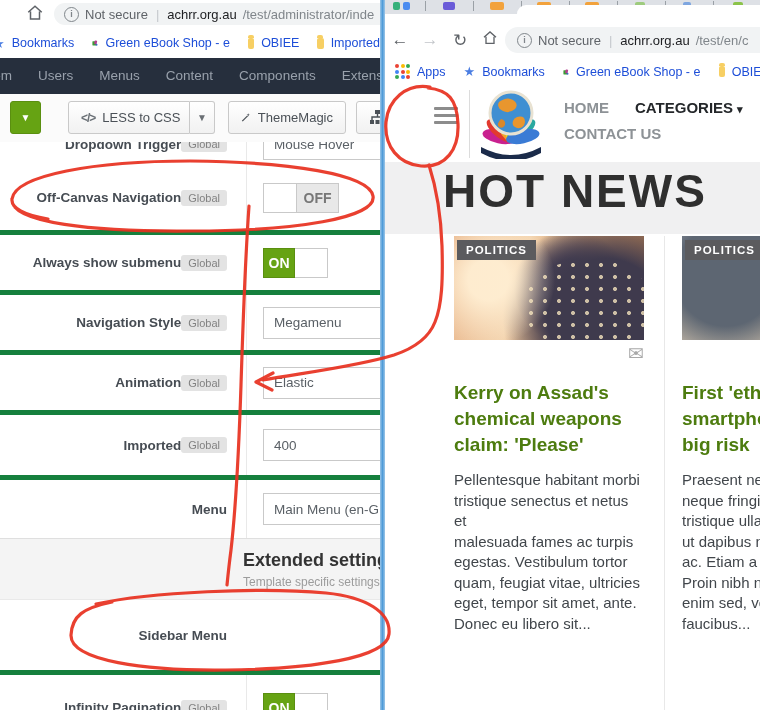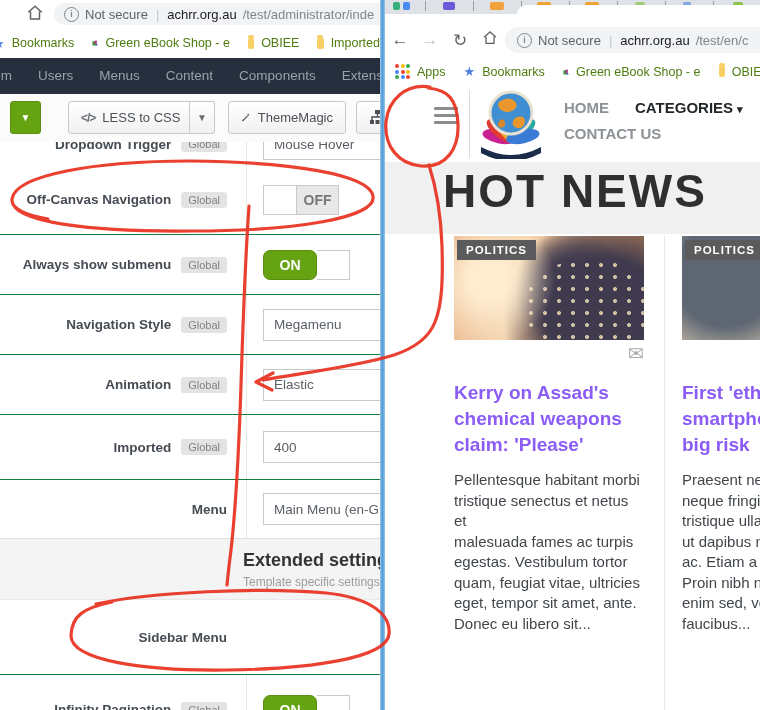--- a/index.html
+++ b/index.html
@@ -20,54 +20,54 @@
   .addr-sep{color:#c4c7cb;padding:0 2px;}
   .addr-host{color:#202124;text-align:right;}
   .addr-path{color:#80868b;}
 
   .bm-row{left:0;top:28px;width:380px;height:30px;background:#fff;display:flex;align-items:center;
           gap:7px;font-size:12.5px;color:#3c4043;white-space:nowrap;padding-left:0;}
   .bm-star{color:#4a7de2;font-size:13px;margin-left:-7px;}
   .bm-gap{width:10px;}
   .folder{display:inline-block;width:15px;height:11px;background:#f7cf63;border-radius:2px;position:relative;}
   .folder:before{content:"";position:absolute;left:0;top:-3px;width:6px;height:3px;background:#f7cf63;border-radius:2px 2px 0 0;}
-  .bm-label{color:#4d7c0f;}
+  .bm-label{color:#1d4ed8;}
 
   .admin-bar{left:0;top:58px;width:380px;height:36px;background:#262f3d;display:flex;align-items:center;
              margin-left:0;overflow:hidden;}
   .admin-bar-inner{display:flex;margin-left:-46px;}
   .admin-item{color:#99a1ac;font-size:13.5px;padding:0 13px;line-height:36px;white-space:nowrap;}
 
   .toolbar{left:0;top:94px;width:380px;height:48px;background:#fbfbfb;}
   .tbtn{position:absolute;top:7px;height:33px;box-sizing:border-box;border:1px solid #c9c9c9;border-radius:3px;
         background:linear-gradient(#ffffff,#f1f1f1);color:#4b5157;font-size:13px;display:flex;
         align-items:center;gap:7px;padding:0 12px;white-space:nowrap;}
   .tbtn-green{left:10px;width:31px;background:#66a313;border-color:#5a8f10;color:#fff;justify-content:center;padding:0;}
   .caret{font-size:10px;line-height:1;}
   .tbtn-less{left:68px;width:122px;border-radius:3px 0 0 3px;}
   .tbtn-less-caret{left:190px;width:25px;border-radius:0 3px 3px 0;border-left:none;justify-content:center;padding:0;color:#6a6f74;}
   .code-ic{color:#6a7076;font-size:12px;font-weight:bold;letter-spacing:-1px;}
   .tbtn-magic{left:228px;width:118px;}
   .tbtn-tree{left:356px;width:44px;justify-content:flex-start;}
 
   .panel{left:0;top:142px;width:380px;height:568px;background:#fff;}
-  .row{display:flex;align-items:center;border-bottom:1px solid #15803d;box-sizing:border-box;}
+  .row{display:flex;align-items:center;border-bottom:5px solid #15803d;box-sizing:border-box;}
   .lbl{width:227px;min-width:227px;text-align:right;font-size:13.5px;font-weight:bold;color:#464c53;
-       display:flex;align-items:center;justify-content:flex-end;gap:10px;}
+       display:flex;align-items:center;justify-content:flex-end;gap:0;}
   .badge{background:#e3e3e3;color:#828282;font-size:11px;font-weight:normal;border-radius:3px;padding:2px 7px;}
   .badge:empty{display:none;}
   .ctl{align-self:stretch;display:flex;align-items:center;border-left:1px solid #e9e9e9;margin-left:19px;padding-left:16px;flex:1;}
   .selectbox,.inputbox{width:150px;height:32px;box-sizing:border-box;border:1px solid #c9c9c9;background:#fff;
        display:flex;align-items:center;padding:0 10px;font-size:13.5px;color:#5a6066;white-space:nowrap;overflow:hidden;}
   .toggle{display:flex;height:30px;}
   .tcell{box-sizing:border-box;height:30px;display:flex;align-items:center;justify-content:center;
          font-size:14px;font-weight:bold;border:1px solid #c9c9c9;}
   .t-white{width:34px;background:#fff;}
   .t-off{width:42px;background:#e8e8e8;color:#777;border-left:none;}
-  .t-on{width:54px;background:#66a313;color:#fff;border-color:#5a8f10;border-radius:7px;}
+  .t-on{width:32px;background:#66a313;color:#fff;border-color:#5a8f10;}
   .t-white2{width:33px;background:#fff;border-left:none;}
   .clipTop{height:23px;overflow:hidden;}
   .clipTop .row{height:56px;margin-top:-26px;border-bottom:none;}
   .h70{height:70px;} .h60{height:60px;} .h65{height:65px;} .h58{height:58px;} .h75{height:75px;}
   .band{height:62px;background:#f4f4f4;border-top:1px solid #dfdfdf;border-bottom:1px solid #e9e9e9;box-sizing:border-box;
         padding-left:243px;padding-top:11px;}
   .band h3{margin:0;font-size:18px;color:#333;white-space:nowrap;}
   .band p{margin:4px 0 0 0;font-size:12px;color:#9c9c9c;white-space:nowrap;}
 
   
@@ -116,21 +116,21 @@
   .dots{position:absolute;right:-10px;bottom:-14px;width:130px;height:95px;border-radius:50%;
         background-image:radial-gradient(circle,#f3e2bd 1.7px,transparent 2.3px);background-size:14px 12px;opacity:.8;}
   .thumb2{background:
      radial-gradient(circle at 22% 38%, #5d6672 0 30%, rgba(93,102,114,0) 58%),
      radial-gradient(circle at 55% 28%, #3e4650 0 18%, rgba(62,70,80,0) 40%),
      linear-gradient(180deg,#c7ccd3 0%,#a9b2bc 48%,#dcc9ad 72%,#e7d4ba 100%);}
   .cat-badge{position:absolute;left:3px;top:4px;background:#5b5b5e;color:#fff;font-size:11.5px;font-weight:bold;
              letter-spacing:1px;padding:4px 9px;}
   .mail-row{height:26px;display:flex;justify-content:flex-end;align-items:center;}
   .mail{color:#a9a9a9;font-size:19px;line-height:1;}
-  .a-title{margin-top:14px;font-size:19px;font-weight:bold;color:#8b5cf6;line-height:1.37;white-space:pre-line;}
+  .a-title{margin-top:14px;font-size:19px;font-weight:bold;color:#4d7c0f;line-height:1.37;white-space:pre-line;}
   .a-text{margin-top:12px;font-size:15px;color:#41464b;line-height:20.5px;white-space:pre-line;}
   .col2 .a-title{margin-top:40px;}
 
   
   #overlay{left:0;top:0;width:760px;height:710px;pointer-events:none;z-index:60;}
 </style>
 </head>
 <body>
 
 <div id="stage">

